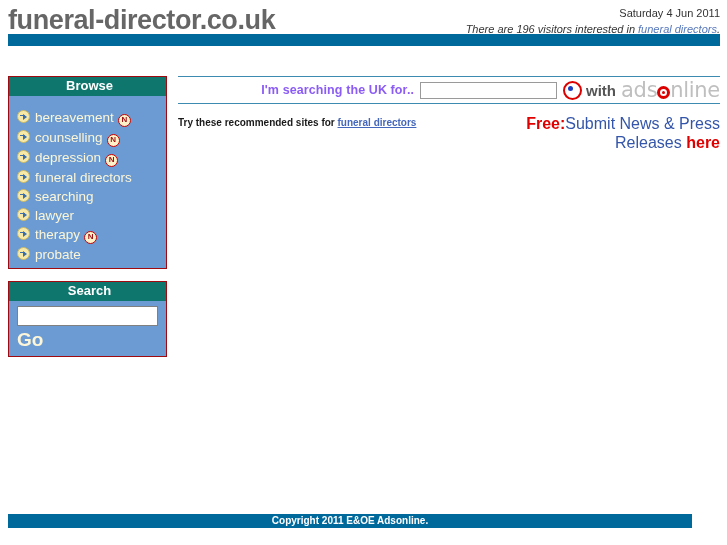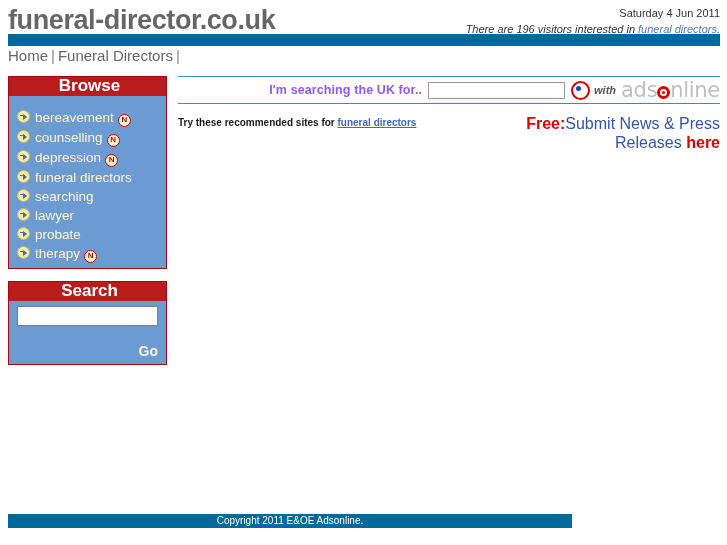--- a/index.html
+++ b/index.html
@@ -103,24 +103,24 @@
     left: 8px;
     top: 76px;
     width: 159px;
   }
   .panel {
     border: 1px solid #9e0a10;
     background: #6b9bd2;
     margin-bottom: 12px;
   }
   .panel-head {
-    background: #b91c1c;
+    background: #0f766e;
     color: #ffffff;
     font-weight: bold;
-    font-size: 17px;
+    font-size: 13px;
     text-align: center;
     padding: 2px 0 3px 4px;
     line-height: 14px;
   }
   .panel-body {
     padding: 12px 0 4px 0;
   }
   .browse-item {
     display: block;
     padding: 1px 0 1px 8px;
@@ -189,25 +189,25 @@
     height: 20px;
     border: 1px solid #808080;
     background: #ffffff;
     font-size: 12px;
     padding: 1px 3px;
     font-family: "Liberation Sans", sans-serif;
   }
   .go-btn {
     display: block;
     width: 100%;
-    text-align: right;
+    text-align: left;
     color: #fdf6d8;
     font-weight: bold;
-    font-size: 14px;
-    margin-top: 17px;
+    font-size: 19px;
+    margin-top: 3px;
     background: transparent;
     border: none;
     cursor: pointer;
     font-family: "Liberation Sans", sans-serif;
     padding: 0;
   }
 
   
   .main {
     position: absolute;
@@ -265,25 +265,24 @@
     content: "";
     position: absolute;
     left: 3px;
     top: 3px;
     width: 5px;
     height: 5px;
     border-radius: 50%;
     background: #1a3fbf;
   }
   .ads-with {
-    font-size: 11px;
+    font-size: 15px;
     font-weight: bold;
     color: #555555;
     margin-right: 5px;
-    font-style: italic;
   }
   .ads-word {
     font-size: 21px;
     color: #bfbfbf;
     letter-spacing: -0.3px;
     line-height: 20px;
     font-family: "DejaVu Sans", sans-serif;
   }
   .ads-word .o {
     display: inline-block;
@@ -342,70 +341,67 @@
   .promo .here {
     color: #e00000;
     font-weight: bold;
   }
 
   
   .footer {
     position: absolute;
     left: 8px;
     bottom: 17px;
-    width: 564px;
+    width: 684px;
     height: 14px;
     background: #00699c;
     color: #ffffff;
     font-size: 10px;
-    font-weight: normal;
+    font-weight: bold;
     text-align: center;
     line-height: 14px;
   }
 </style>
 </head>
 <body>
 
 <div class="page">
 
   <div class="header">
     <div class="site-title">funeral-director.co.uk</div>
     <div class="header-right">
       <span class="header-date">Saturday 4 Jun 2011</span>
       <span class="header-visitors"><span>There are 196 visitors interested in </span><a class="kw" href="#">funeral directors</a><span>.</span></span>
     </div>
   </div>
 
   <div class="blue-bar"></div>
 
-  <div class="topnav">
-    <a href="#">Home</a><span class="sep">|</span><a href="#">Funeral Directors</a><span class="sep">|</span>
-  </div>
 
   <div class="sidebar">
 
     <div class="panel">
       <div class="panel-head">Browse</div>
       <div class="panel-body">
 
         <a class="browse-item" href="#"><span class="bullet"></span><span>bereavement</span><span class="badge-n">N</span></a>
 
         <a class="browse-item" href="#"><span class="bullet"></span><span>counselling</span><span class="badge-n">N</span></a>
 
         <a class="browse-item" href="#"><span class="bullet"></span><span>depression</span><span class="badge-n">N</span></a>
 
         <a class="browse-item" href="#"><span class="bullet"></span><span>funeral directors</span></a>
 
         <a class="browse-item" href="#"><span class="bullet"></span><span>searching</span></a>
 
         <a class="browse-item" href="#"><span class="bullet"></span><span>lawyer</span></a>
 
+        <a class="browse-item" href="#"><span class="bullet"></span><span>therapy</span><span class="badge-n">N</span></a>
+
         <a class="browse-item" href="#"><span class="bullet"></span><span>probate</span></a>
-
-        <a class="browse-item" href="#"><span class="bullet"></span><span>therapy</span><span class="badge-n">N</span></a>
 
       </div>
     </div>
 
     <div class="panel search-panel">
       <div class="panel-head">Search</div>
       <div class="panel-body">
         <input class="search-input" type="text" placeholder="" style="">
         <button class="go-btn">Go</button>
       </div>

